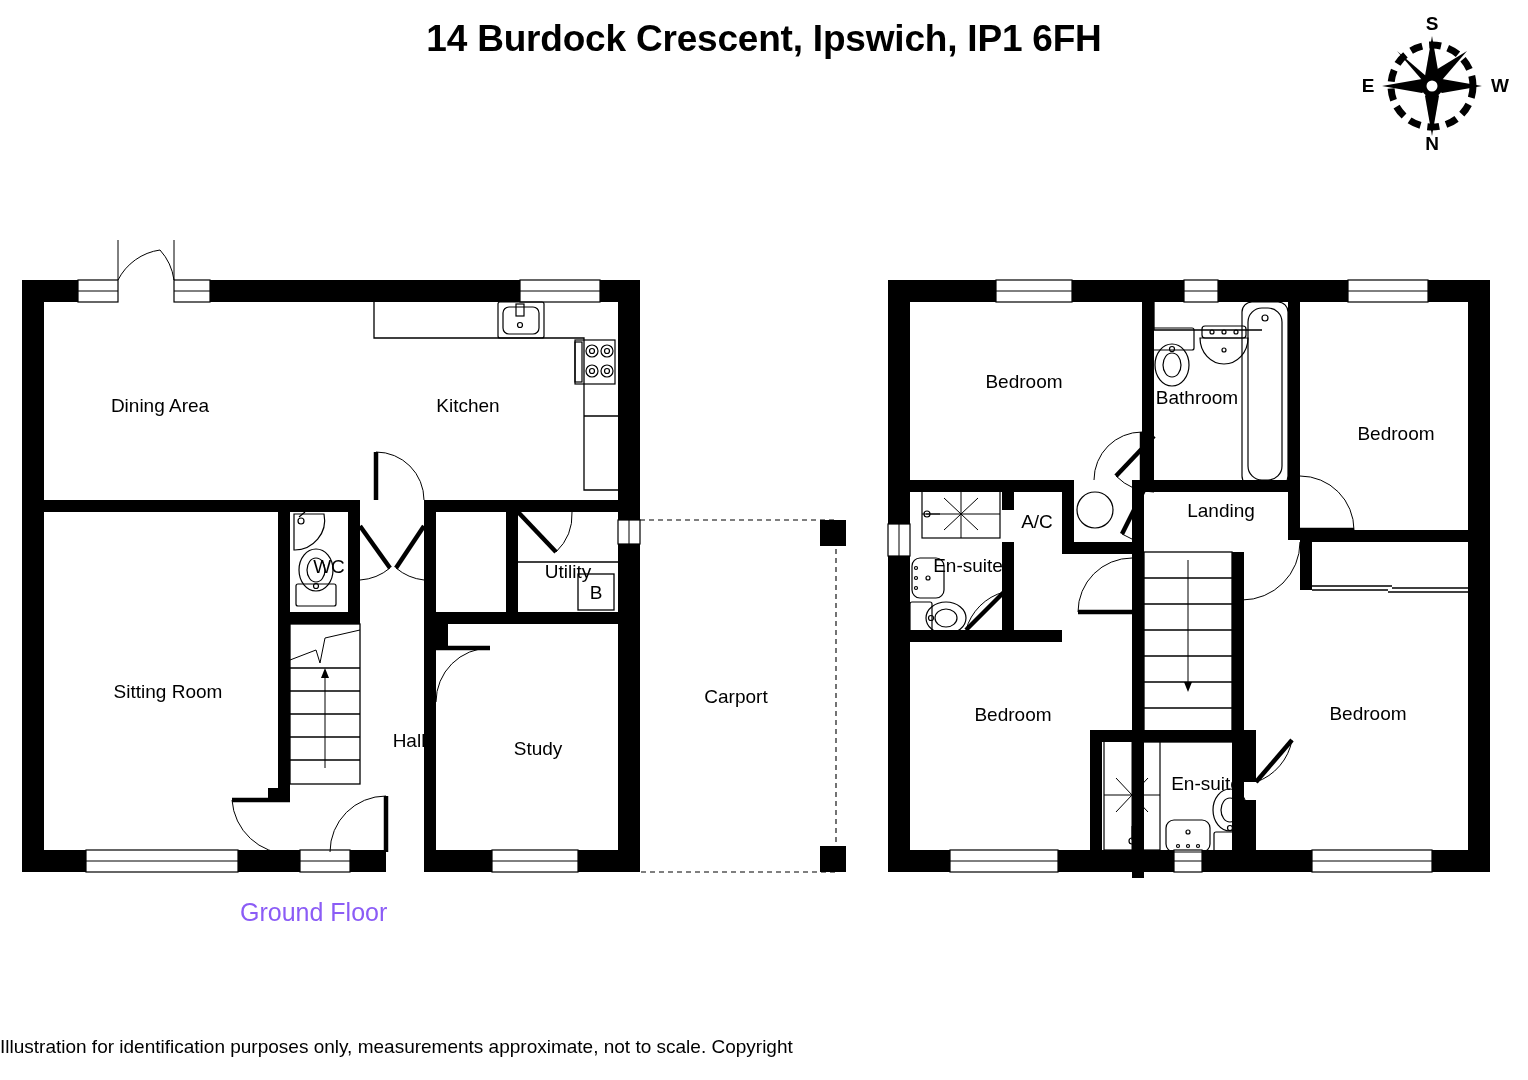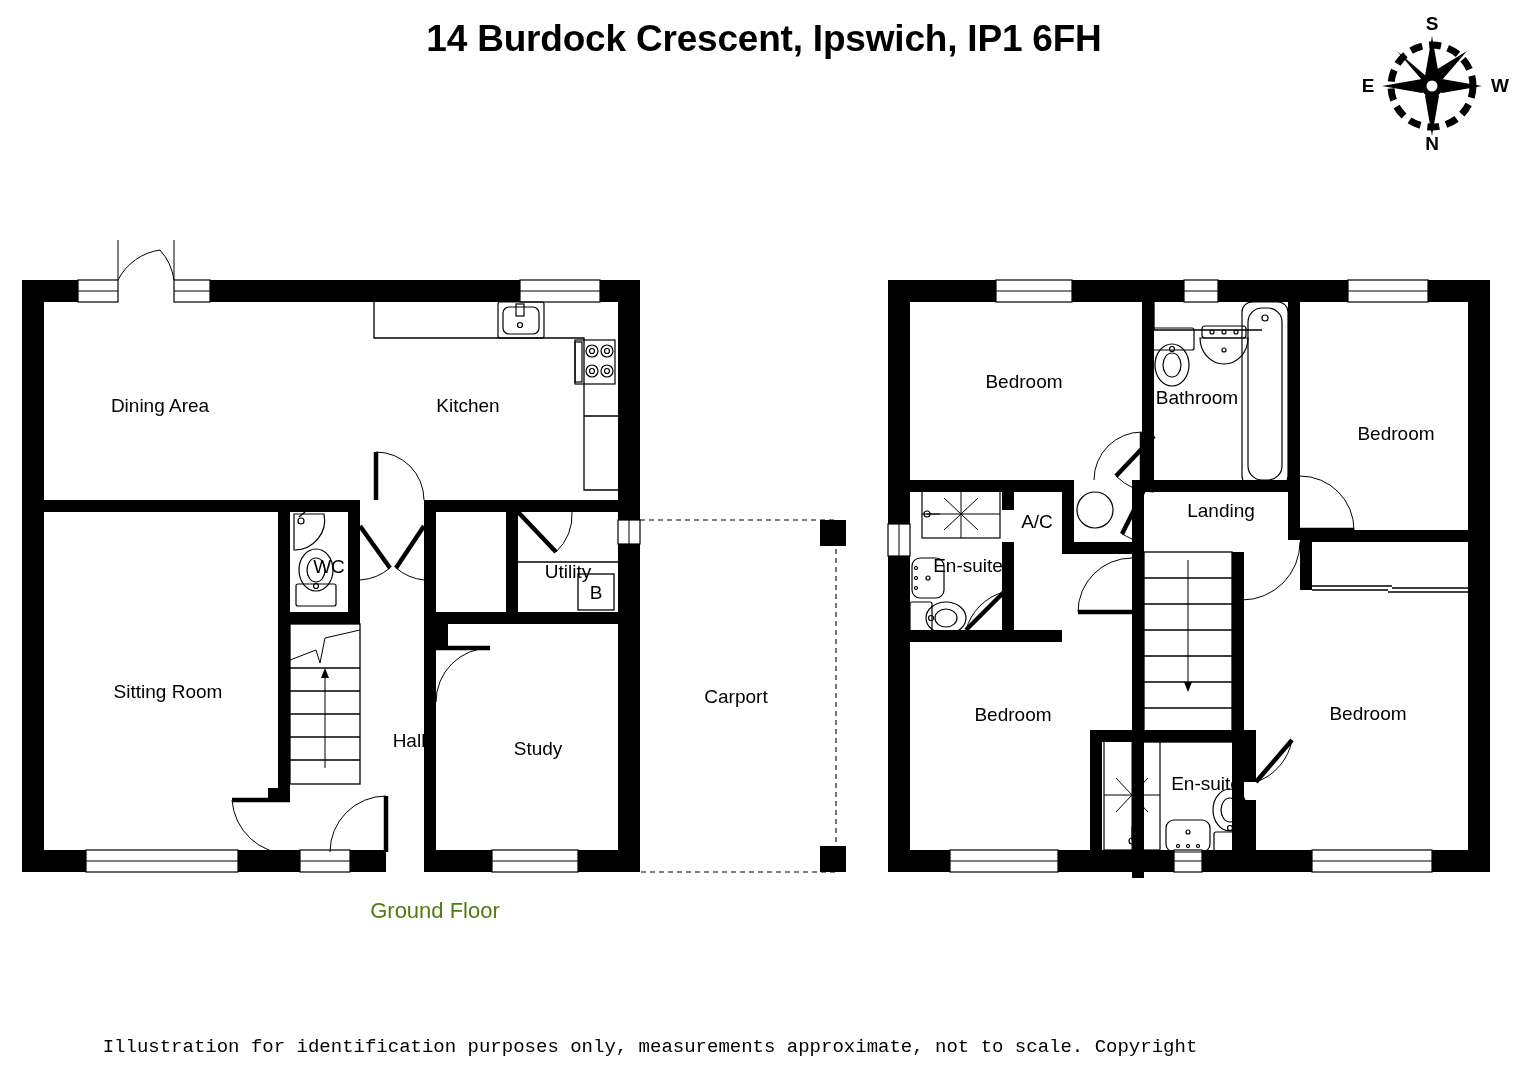--- a/index.html
+++ b/index.html
@@ -30,34 +30,31 @@
     color: #000;
     letter-spacing: -0.2px;
   }
   .compass-wrap {
     position: absolute;
     left: 1360px; top: 14px;
     width: 150px; height: 140px;
   }
   .floorlabel {
     position: absolute;
-    font-size: 22px;
-    color: #4d7c0f;
-    text-align: center;
+    font-size: 25px;
+    color: #8b5cf6;
   }
   #ground-label { left: 240px; top: 898px; width: 390px; }
   #first-label  { left: 1030px; top: 898px; width: 340px; }
   .footer {
     position: absolute;
     left: 0; top: 1036px;
     width: 1300px;
-    text-align: center;
     font-size: 19px;
     color: #000;
-    font-family: Liberation Mono, monospace;
   }
   svg { display: block; }
   .rm-label { font-family: "Liberation Sans", sans-serif; font-size: 19px; fill: #000; }
   .wall { fill: #000; }
   .fix { fill: none; stroke: #000; stroke-width: 1.2; }
   .fix-thin { fill: none; stroke: #000; stroke-width: 1; }
   .swing { fill: none; stroke: #000; stroke-width: 1; }
   .doorleaf { stroke: #000; stroke-width: 4.5; fill: none; }
   .winline { stroke: #000; stroke-width: 1.2; fill: #fff; }
   .dashed { fill: none; stroke: #000; stroke-width: 1.1; stroke-dasharray: 5 4; }

